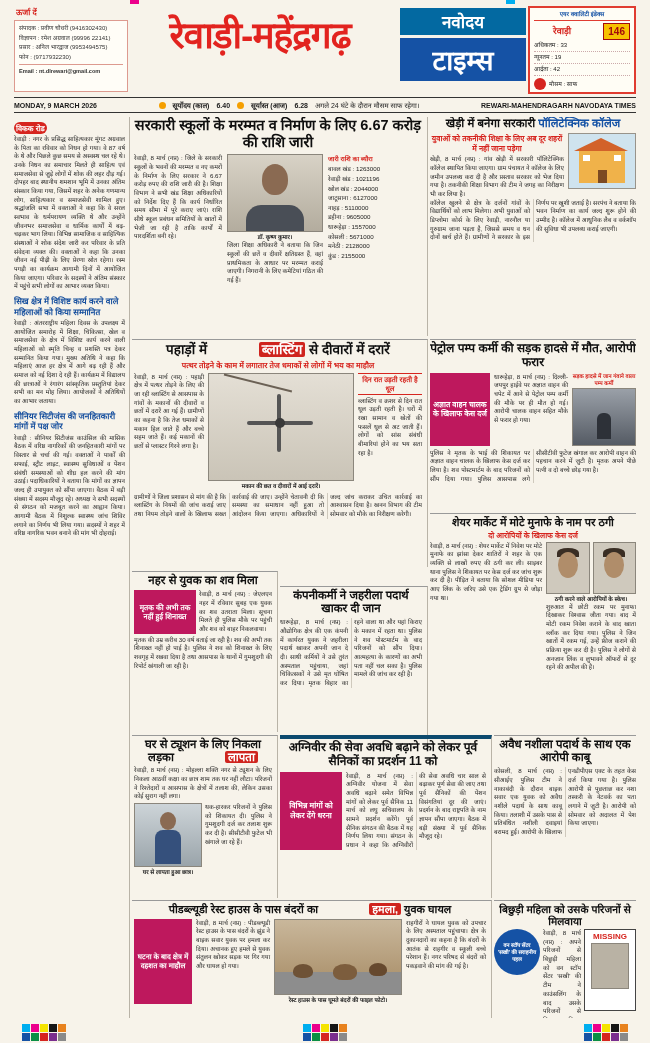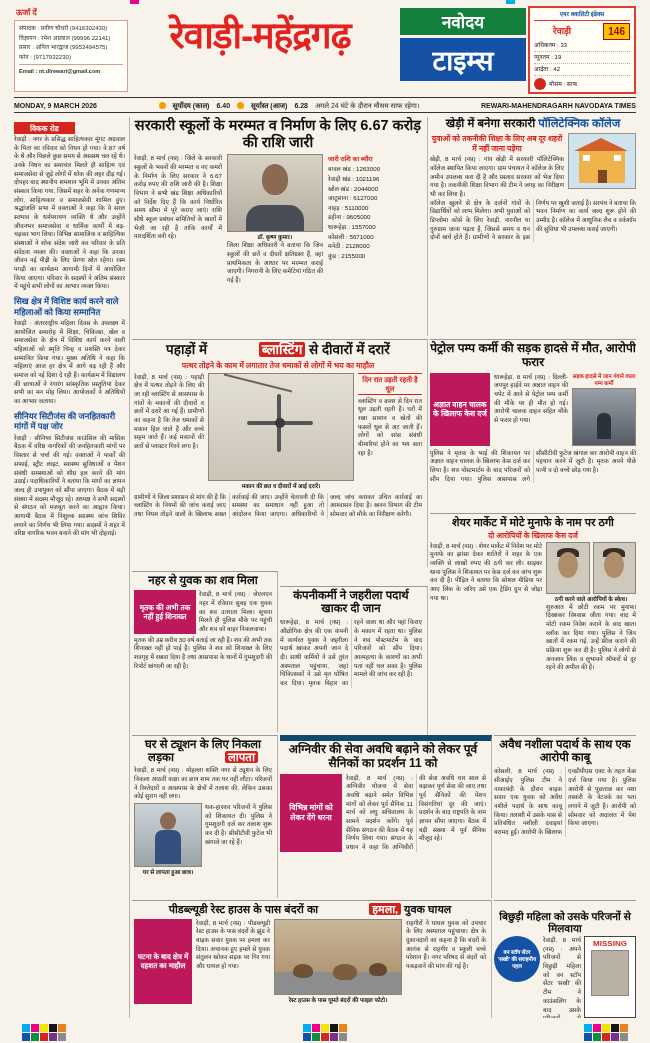--- a/index.html
+++ b/index.html
@@ -17,39 +17,39 @@
   .caption{font-size:5.9px;font-weight:700;text-align:center;color:#222;margin-top:1px;}
   .photo{position:relative;background:#b9b2a6;border:1px solid #8b867c;}
   
   .top-note{left:16px;top:6px;font-size:8px;font-weight:700;color:#d6251f;}
   .contact-box{left:14px;top:20px;width:114px;height:72px;border:1px solid #dd9a8f;padding:3px 4px;
                font-size:6px;line-height:1.6;color:#333;background:#fffdf7;}
   .c-email{border-top:1px solid #dd9a8f;margin-top:2px;padding-top:2px;font-weight:700;font-size:5.6px;}
   .masthead{left:130px;top:8px;width:396px;height:86px;display:flex;align-items:flex-start;gap:10px;}
   .mh-region{flex:1;font-size:37px;font-weight:700;color:#e2231f;text-align:center;letter-spacing:-1px;white-space:nowrap;}
   .mh-brand{width:126px;display:flex;flex-direction:column;gap:3px;}
-  .mh-b1{background:#15803d;color:#fff;font-weight:700;font-size:17px;text-align:center;padding:2px 6px;}
+  .mh-b1{background:#0369a1;color:#fff;font-weight:700;font-size:17px;text-align:center;padding:2px 6px;}
   .mh-b2{background:#1552a5;color:#fff;font-weight:700;font-size:27px;text-align:center;padding:3px 6px;}
   .weather-box{left:528px;top:6px;width:108px;height:88px;border:2px solid #e03c31;background:#fffdf5;
                padding:2px 4px;font-size:6px;line-height:1.5;}
   .wx-title{color:#1552a5;font-weight:700;text-align:center;border-bottom:1px solid #e03c31;padding-bottom:1px;}
   .wx-city-row{display:flex;justify-content:space-between;align-items:center;margin-top:2px;}
   .wx-city{color:#d6251f;font-weight:700;font-size:9px;margin-left:19px;}
   .wx-aqi{background:#f7c200;color:#a30c0c;font-weight:700;font-size:10px;padding:0 4px;border:1px solid #a30c0c;}
   .wx-row{border-bottom:1px dotted #caa;padding:1px 0;}
   .wx-foot{display:flex;align-items:center;gap:3px;margin-top:2px;}
   .seal{width:12px;height:12px;border-radius:50%;background:#d6251f;flex:none;}
   .datebar{left:14px;top:97px;width:622px;height:16px;display:flex;align-items:center;gap:7px;
            border-top:1.5px solid #333;border-bottom:1.5px solid #333;font-size:7px;font-weight:700;}
   .db-sp{flex:1;}
   .sun-ic{width:7px;height:7px;border-radius:50%;background:#f59f00;display:inline-block;flex:none;}
   .db-forecast{font-weight:400;}
   
   .b-leftcol{left:14px;top:117px;width:116px;height:901px;border-right:1px solid #b9b3a7;padding-right:4px;}
-  .lc-badge{display:inline-block;background:#d6251f;color:#fff;font-weight:700;font-size:7.5px;padding:1px 16px;}
+  .lc-badge{display:inline-block;background:#d6251f;color:#fff;font-weight:700;font-size:7.5px;padding:1px 2px;border-radius:6px;}
   .lc-h1{font-size:10.5px;font-weight:700;line-height:1.22;margin:3px 0;color:#101010;}
   .lc-h2{color:#164f9e;font-size:8.4px;font-weight:700;line-height:1.25;margin:5px 0 2px;}
   
   .b-schools{left:132px;top:117px;width:296px;height:219px;border-right:1px solid #b9b3a7;padding:0 5px 0 2px;}
   .sch-hl{font-size:14.5px;}
   .sch-row{display:flex;gap:5px;margin-top:4px;}
   .sch-c1{width:88px;flex:none;}
   .sch-c2{width:96px;flex:none;}
   .sch-c3{flex:1;}
   .portrait{height:76px;background:linear-gradient(#d8d2c6,#b3ac9e);}
@@ -110,41 +110,41 @@
   .poison-hl{font-size:11.5px;}
   
   .b-missing{left:132px;top:735px;width:146px;height:163px;border-top:1px solid #999;border-right:1px solid #b9b3a7;padding:2px 5px 0 2px;}
   .mb-hl{font-size:11.5px;}
   .mb-row{display:flex;gap:3px;margin-top:2px;}
   .mb-photo-col{width:68px;flex:none;}
   .boy-photo{height:62px;background:linear-gradient(#cdd4d8,#9aa4aa);}
   .boy-head{position:absolute;top:8px;left:50%;transform:translateX(-50%);width:16px;height:18px;background:#8a6a52;border-radius:50%;}
   .boy-body{position:absolute;top:26px;left:50%;transform:translateX(-50%);width:26px;height:34px;background:#35507c;border-radius:8px 8px 0 0;}
   
-  .b-agniveer{left:280px;top:735px;width:212px;height:163px;border-top:6px solid #0c4a6e;border-right:1px solid #b9b3a7;padding:2px 5px 0 0;}
+  .b-agniveer{left:280px;top:735px;width:212px;height:163px;border-top:4px solid #0c4a6e;border-right:1px solid #b9b3a7;padding:2px 5px 0 0;}
   .ag-hl{font-size:12px;}
   .ag-row{display:flex;gap:4px;margin-top:3px;}
   .ag-redbox{width:56px;flex:none;font-size:7.8px;}
   
   .b-drugs{left:494px;top:735px;width:142px;height:163px;border-top:1px solid #999;padding-top:2px;}
   .dr-hl{font-size:11.5px;}
   
   .b-monkeys{left:132px;top:900px;width:360px;height:118px;border-top:1px solid #999;border-right:1px solid #b9b3a7;padding:2px 5px 0 2px;}
   .mk-hl{font-size:11px;white-space:nowrap;}
   .mk-row{display:flex;gap:4px;margin-top:3px;}
   .mk-redbox{width:52px;flex:none;font-size:7.2px;}
   .mk-c1{width:74px;flex:none;}
   .mk-photo-col{width:128px;flex:none;}
   .monkey-photo{height:74px;background:linear-gradient(#c9b79b,#a58a63);}
   .road{position:absolute;bottom:0;left:0;right:0;height:22px;background:#8d8d8d;}
   .mk1{position:absolute;bottom:16px;left:18px;width:20px;height:14px;background:#6e5236;border-radius:50% 50% 40% 40%;}
   .mk2{position:absolute;bottom:14px;left:58px;width:24px;height:16px;background:#7c5d3d;border-radius:50% 50% 40% 40%;}
   .mk3{position:absolute;bottom:18px;left:94px;width:18px;height:13px;background:#66492e;border-radius:50% 50% 40% 40%;}
   
-  .b-reunion{left:494px;top:900px;width:142px;height:118px;border-top:1px solid #999;padding-top:9px;}
+  .b-reunion{left:494px;top:900px;width:142px;height:118px;border-top:1px solid #999;padding-top:2px;}
   .re-hl{font-size:10.5px;}
   .re-row{display:flex;gap:3px;margin-top:2px;}
   .re-badge{width:46px;height:46px;flex:none;border-radius:50%;background:#1552a5;color:#fff;font-size:5.4px;font-weight:700;
             display:flex;align-items:center;justify-content:center;text-align:center;padding:3px;line-height:1.3;box-sizing:border-box;}
   .poster{width:52px;flex:none;height:82px;background:#fff;border:1px solid #444;padding:2px;box-sizing:border-box;}
   .miss-txt{color:#d6251f;font-weight:700;font-size:8px;text-align:center;}
   .m-photo{margin:2px auto 0;width:36px;height:44px;background:#b9b2a4;border:1px solid #8b867c;}
   
   .tmark{position:absolute;top:0;width:9px;height:4px;}
   .marks{position:absolute;left:0;top:1024px;width:650px;display:flex;justify-content:space-between;padding:0 22px;box-sizing:border-box;}

